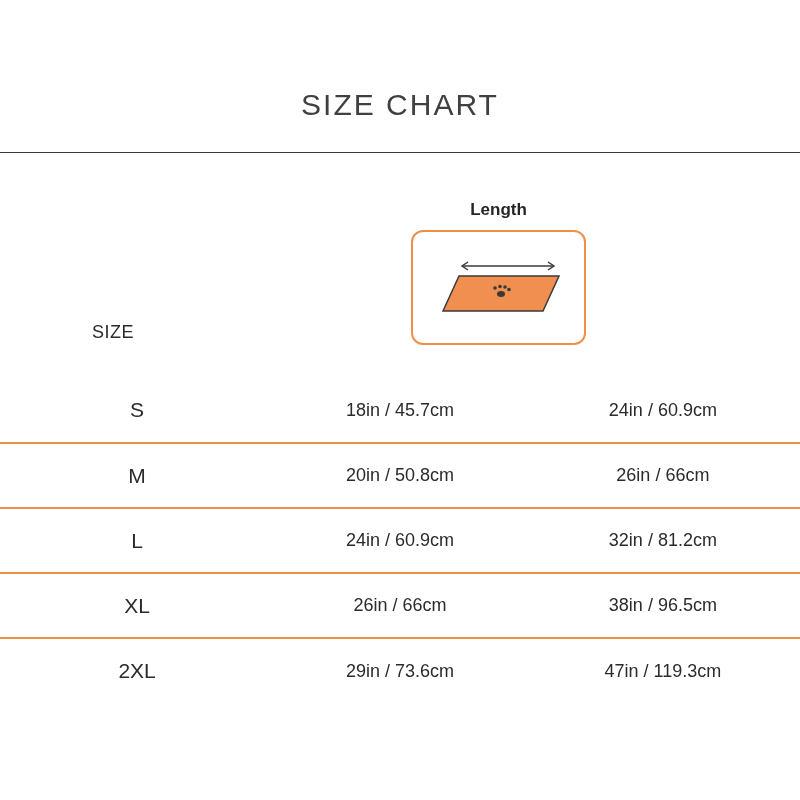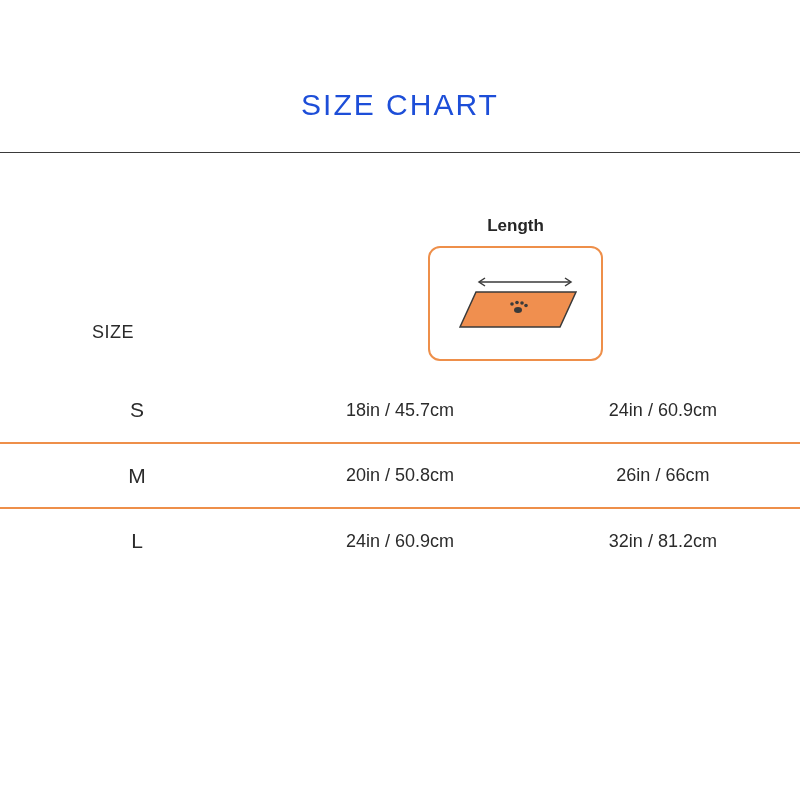--- a/index.html
+++ b/index.html
@@ -27,21 +27,21 @@
     position: absolute;
     top: 88px;
     left: 0;
     width: 800px;
     text-align: center;
   }
   .chart-title {
     font-size: 30px;
     letter-spacing: 2px;
     font-weight: 400;
-    color: #1d4ed8;
+    color: #404040;
   }
   .title-rule {
     position: absolute;
     top: 152px;
     left: 0;
     width: 800px;
     height: 1px;
     background: #3a3a3a;
   }
 
@@ -54,21 +54,21 @@
     height: 160px;
   }
 
   .diagram-block {
     position: absolute;
     top: 0;
     width: 175px;
     text-align: center;
   }
   .diagram-block.width-block { left: 216px; }
-  .diagram-block.length-block { left: 428px; margin-top: 16px; }
+  .diagram-block.length-block { left: 411px; }
 
   .diagram-label {
     font-size: 17px;
     font-weight: bold;
     color: #262626;
     margin-bottom: 10px;
   }
 
   .diagram-card {
     width: 175px;
@@ -170,16 +170,26 @@
       <tr>
         <td class="col-size">M</td>
         <td class="col-val">20in / 50.8cm</td>
         <td class="col-val2">26in / 66cm</td>
       </tr>
       <tr>
         <td class="col-size">L</td>
         <td class="col-val">24in / 60.9cm</td>
         <td class="col-val2">32in / 81.2cm</td>
       </tr>
+      <tr>
+        <td class="col-size">XL</td>
+        <td class="col-val">26in / 66cm</td>
+        <td class="col-val2">38in / 96.5cm</td>
+      </tr>
+      <tr>
+        <td class="col-size">2XL</td>
+        <td class="col-val">29in / 73.6cm</td>
+        <td class="col-val2">47in / 119.3cm</td>
+      </tr>
     </tbody>
   </table>
 
 </div>
 
 </body></html>

